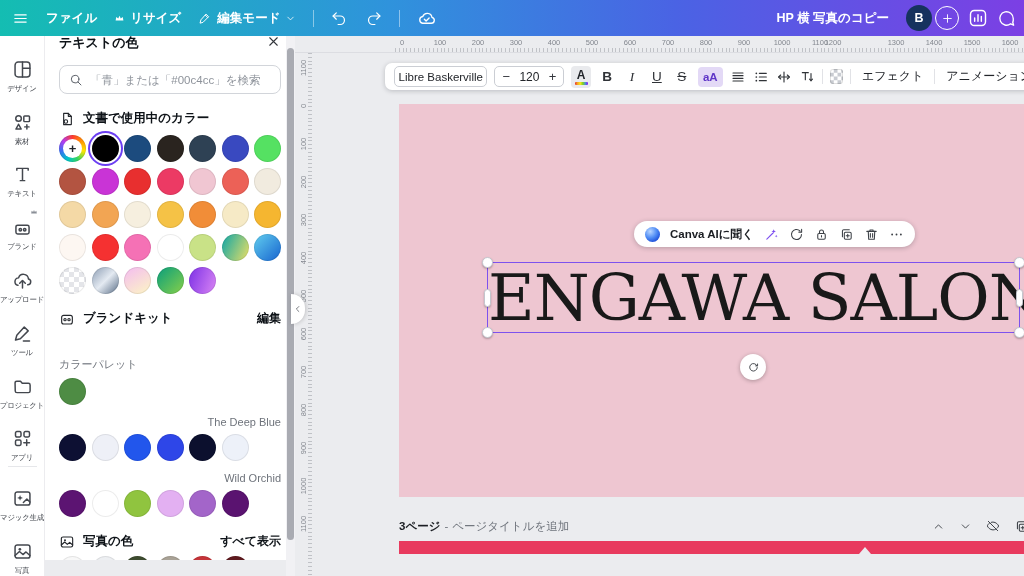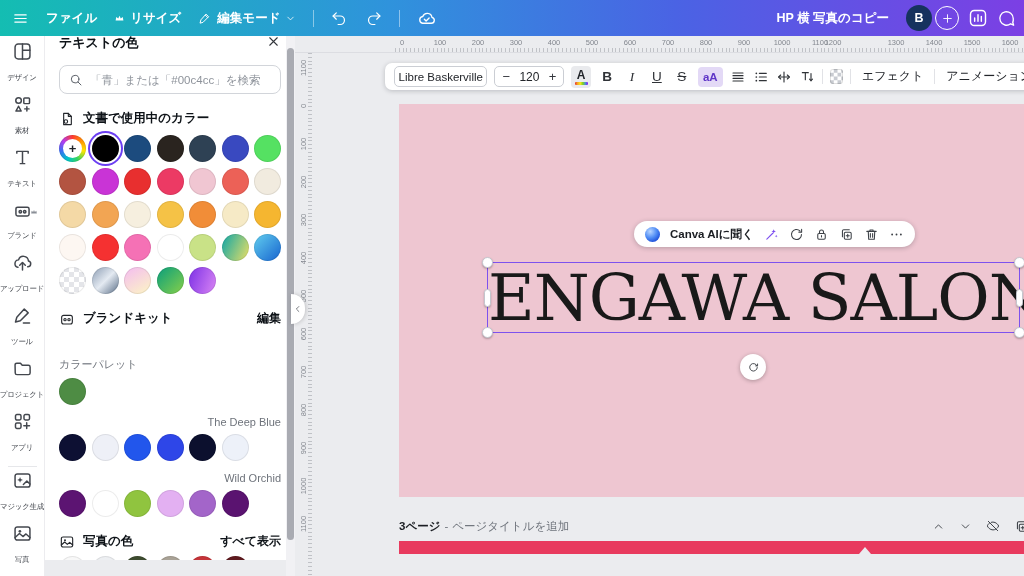--- a/index.html
+++ b/index.html
@@ -17,21 +17,21 @@
   .tb-right { margin-left:auto; display:flex; align-items:center; gap:9px; padding-right:8px;justify-content:center; }
   .tbtn { display:flex; align-items:center; gap:5px; color:#fff; font-weight:700; font-size:12.5px; background:none; border:none; cursor:pointer; font-family:inherit; }
   .tb-divider { width:1px; height:17px; background:rgba(255,255,255,.45); }
   .doc-title { font-weight:700; font-size:12.5px; margin-right:8px; white-space:nowrap; }
   .avatar { width:26px; height:26px; border-radius:50%; background:#16325e; color:#fff; font-weight:700; font-size:12.5px; display:flex; align-items:center; justify-content:center; }
   .ring-btn { width:24px; height:24px; border-radius:50%; border:1.5px solid #fff; display:flex; align-items:center; justify-content:center; background:none; color:#fff; margin-left:-6px; }
 
   
   .rail { position:absolute; left:0; top:36px; width:45px; height:540px; background:#fff; border-right:1px solid #ececef;
     display:flex; flex-direction:column; align-items:center; padding-top:5px; z-index:30; overflow:hidden; }
-  .rail-item { position:relative; width:45px; height:53px; display:flex; flex-direction:column; align-items:center; justify-content:flex-start; gap:11px; color:#43474e; cursor:pointer; }
+  .rail-item { position:relative; width:45px; height:53px; display:flex; flex-direction:column; align-items:center; justify-content:flex-end; gap:4px; color:#43474e; cursor:pointer; }
   .rail-label { font-size:7.5px; letter-spacing:-0.3px; color:#43474e; white-space:nowrap; }
   .rail-badge { position:absolute; top:3px; right:7px; color:#8a8f97; }
   .rail-divider { width:29px; height:1px; background:#e6e7ea; margin:3px 0; }
 
   
   .panel { position:absolute; left:45px; top:20px; width:250px; height:540px; background:#fff; padding:0 14px; overflow:hidden; z-index:30; }
   .panel-title-row { margin-top:14px; display:flex; align-items:center; justify-content:space-between; }
   .panel-title { font-size:13px; font-weight:700; color:#0e1318; }
   .close-btn { color:#33363c; background:none; border:none; cursor:pointer; }
   .search-box { margin-top:13px; height:29px; border:1px solid #d2d5da; border-radius:8px; display:flex; align-items:center; gap:7px; padding:0 9px; background:#fff; }

